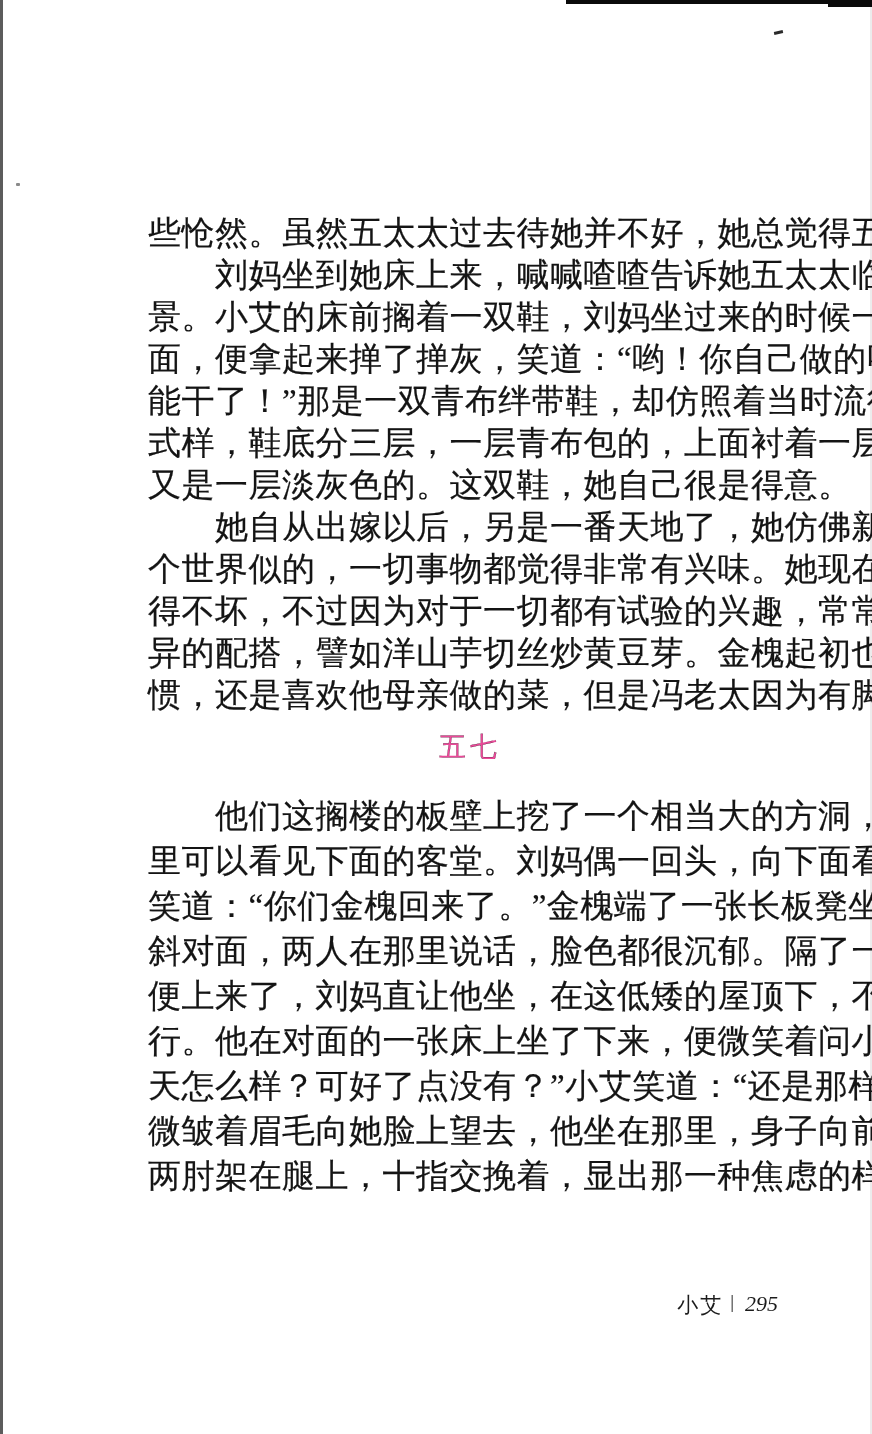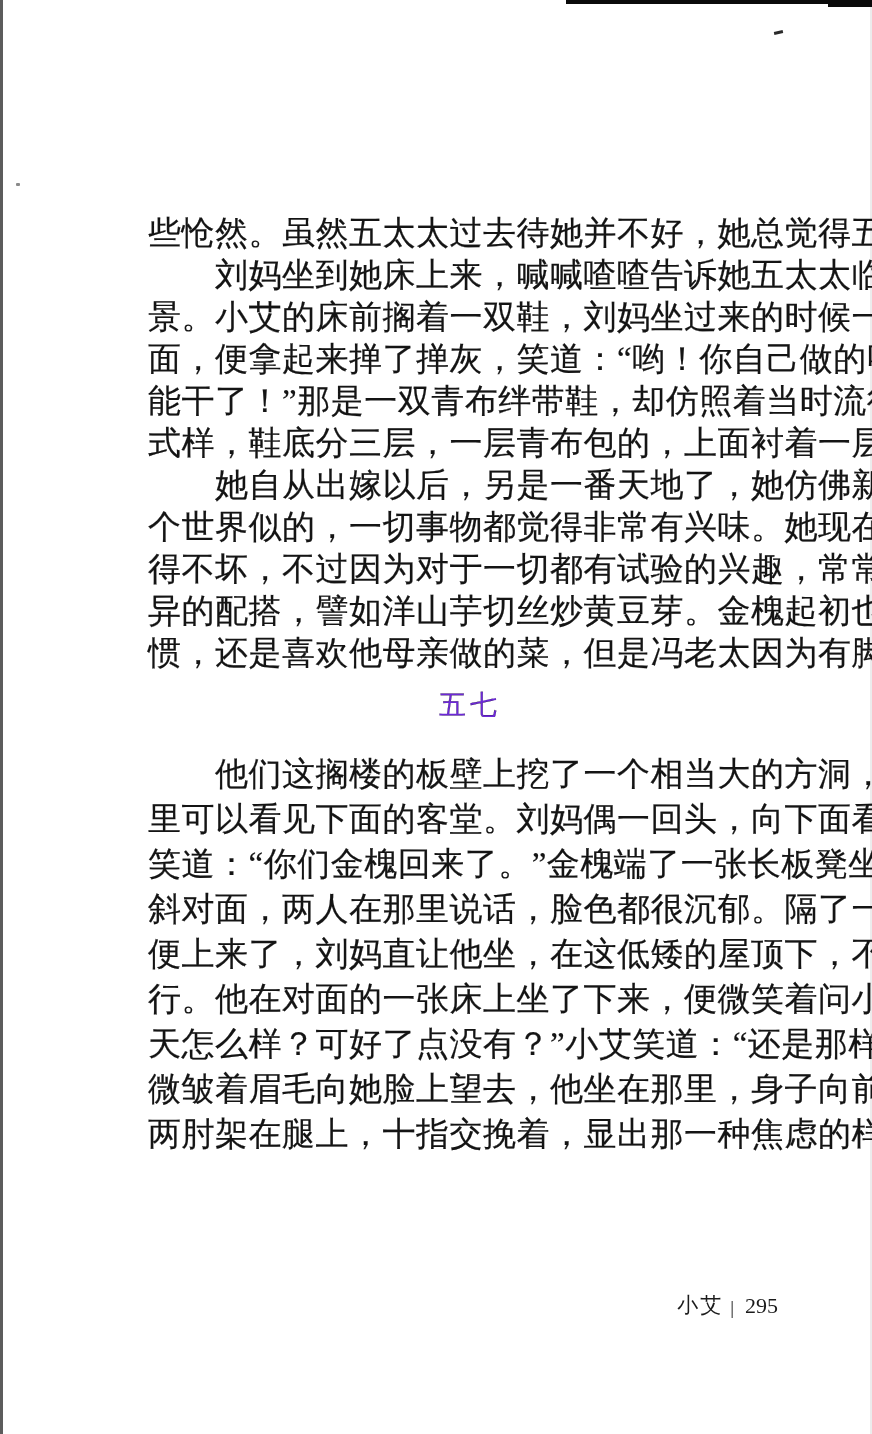--- a/index.html
+++ b/index.html
@@ -70,42 +70,43 @@
   .line.indent {
     padding-left: 67px;
   }
   .heading {
     text-align: center;
     font-size: 27px;
     letter-spacing: 4px;
     line-height: 36px;
     margin-top: 13px;
     margin-bottom: 29px;
-    color: #6d28d9;
+    color: #ec4899;
     -webkit-text-stroke: 0.2px #141414;
   }
   
   .footer {
     position: absolute;
     top: 1291px;
     right: 94px;
     display: flex;
-    align-items: flex-end;
+    align-items: flex-start;
     color: #1b1b1b;
   }
   .footer-title {
     font-size: 21px;
     letter-spacing: 2px;
   }
   .footer-sep {
     font-size: 19px;
     margin: 0 11px 0 7px;
   }
   .footer-page {
     font-size: 22px;
+    font-style: italic;
   }
 </style>
 </head>
 <body>
 
 <div class="page">
 
   <div class="edge-left"></div>
   <div class="edge-right"></div>
   <div class="band-top"></div>
@@ -116,20 +117,21 @@
   <main class="text-block">
       <div class="para">
         <div class="line">些怆然。虽然五太太过去待她并不好，她总觉得五太太其实</div>
       </div>
       <div class="para">
         <div class="line indent">刘妈坐到她床上来，喊喊喳喳告诉她五太太临终的情</div>
         <div class="line">景。小艾的床前搁着一双鞋，刘妈坐过来的时候一脚踩在上</div>
         <div class="line">面，便拿起来掸了掸灰，笑道：“哟！你自己做的呀？越来越</div>
         <div class="line">能干了！”那是一双青布绊带鞋，却仿照着当时流行的皮鞋</div>
         <div class="line">式样，鞋底分三层，一层青布包的，上面衬着一层红布包的，</div>
+        <div class="line">又是一层淡灰色的。这双鞋，她自己很是得意。</div>
       </div>
       <div class="para">
         <div class="line indent">她自从出嫁以后，另是一番天地了，她仿佛新发现了这</div>
         <div class="line">个世界似的，一切事物都觉得非常有兴味。她现在做菜也做</div>
         <div class="line">得不坏，不过因为对于一切都有试验的兴趣，常常弄出很奇</div>
         <div class="line">异的配搭，譬如洋山芋切丝炒黄豆芽。金槐起初也有点吃不</div>
         <div class="line">惯，还是喜欢他母亲做的菜，但是冯老太因为有脚气病，在</div>
       </div>
       <div class="heading">五七</div>
       <div class="para s2">

